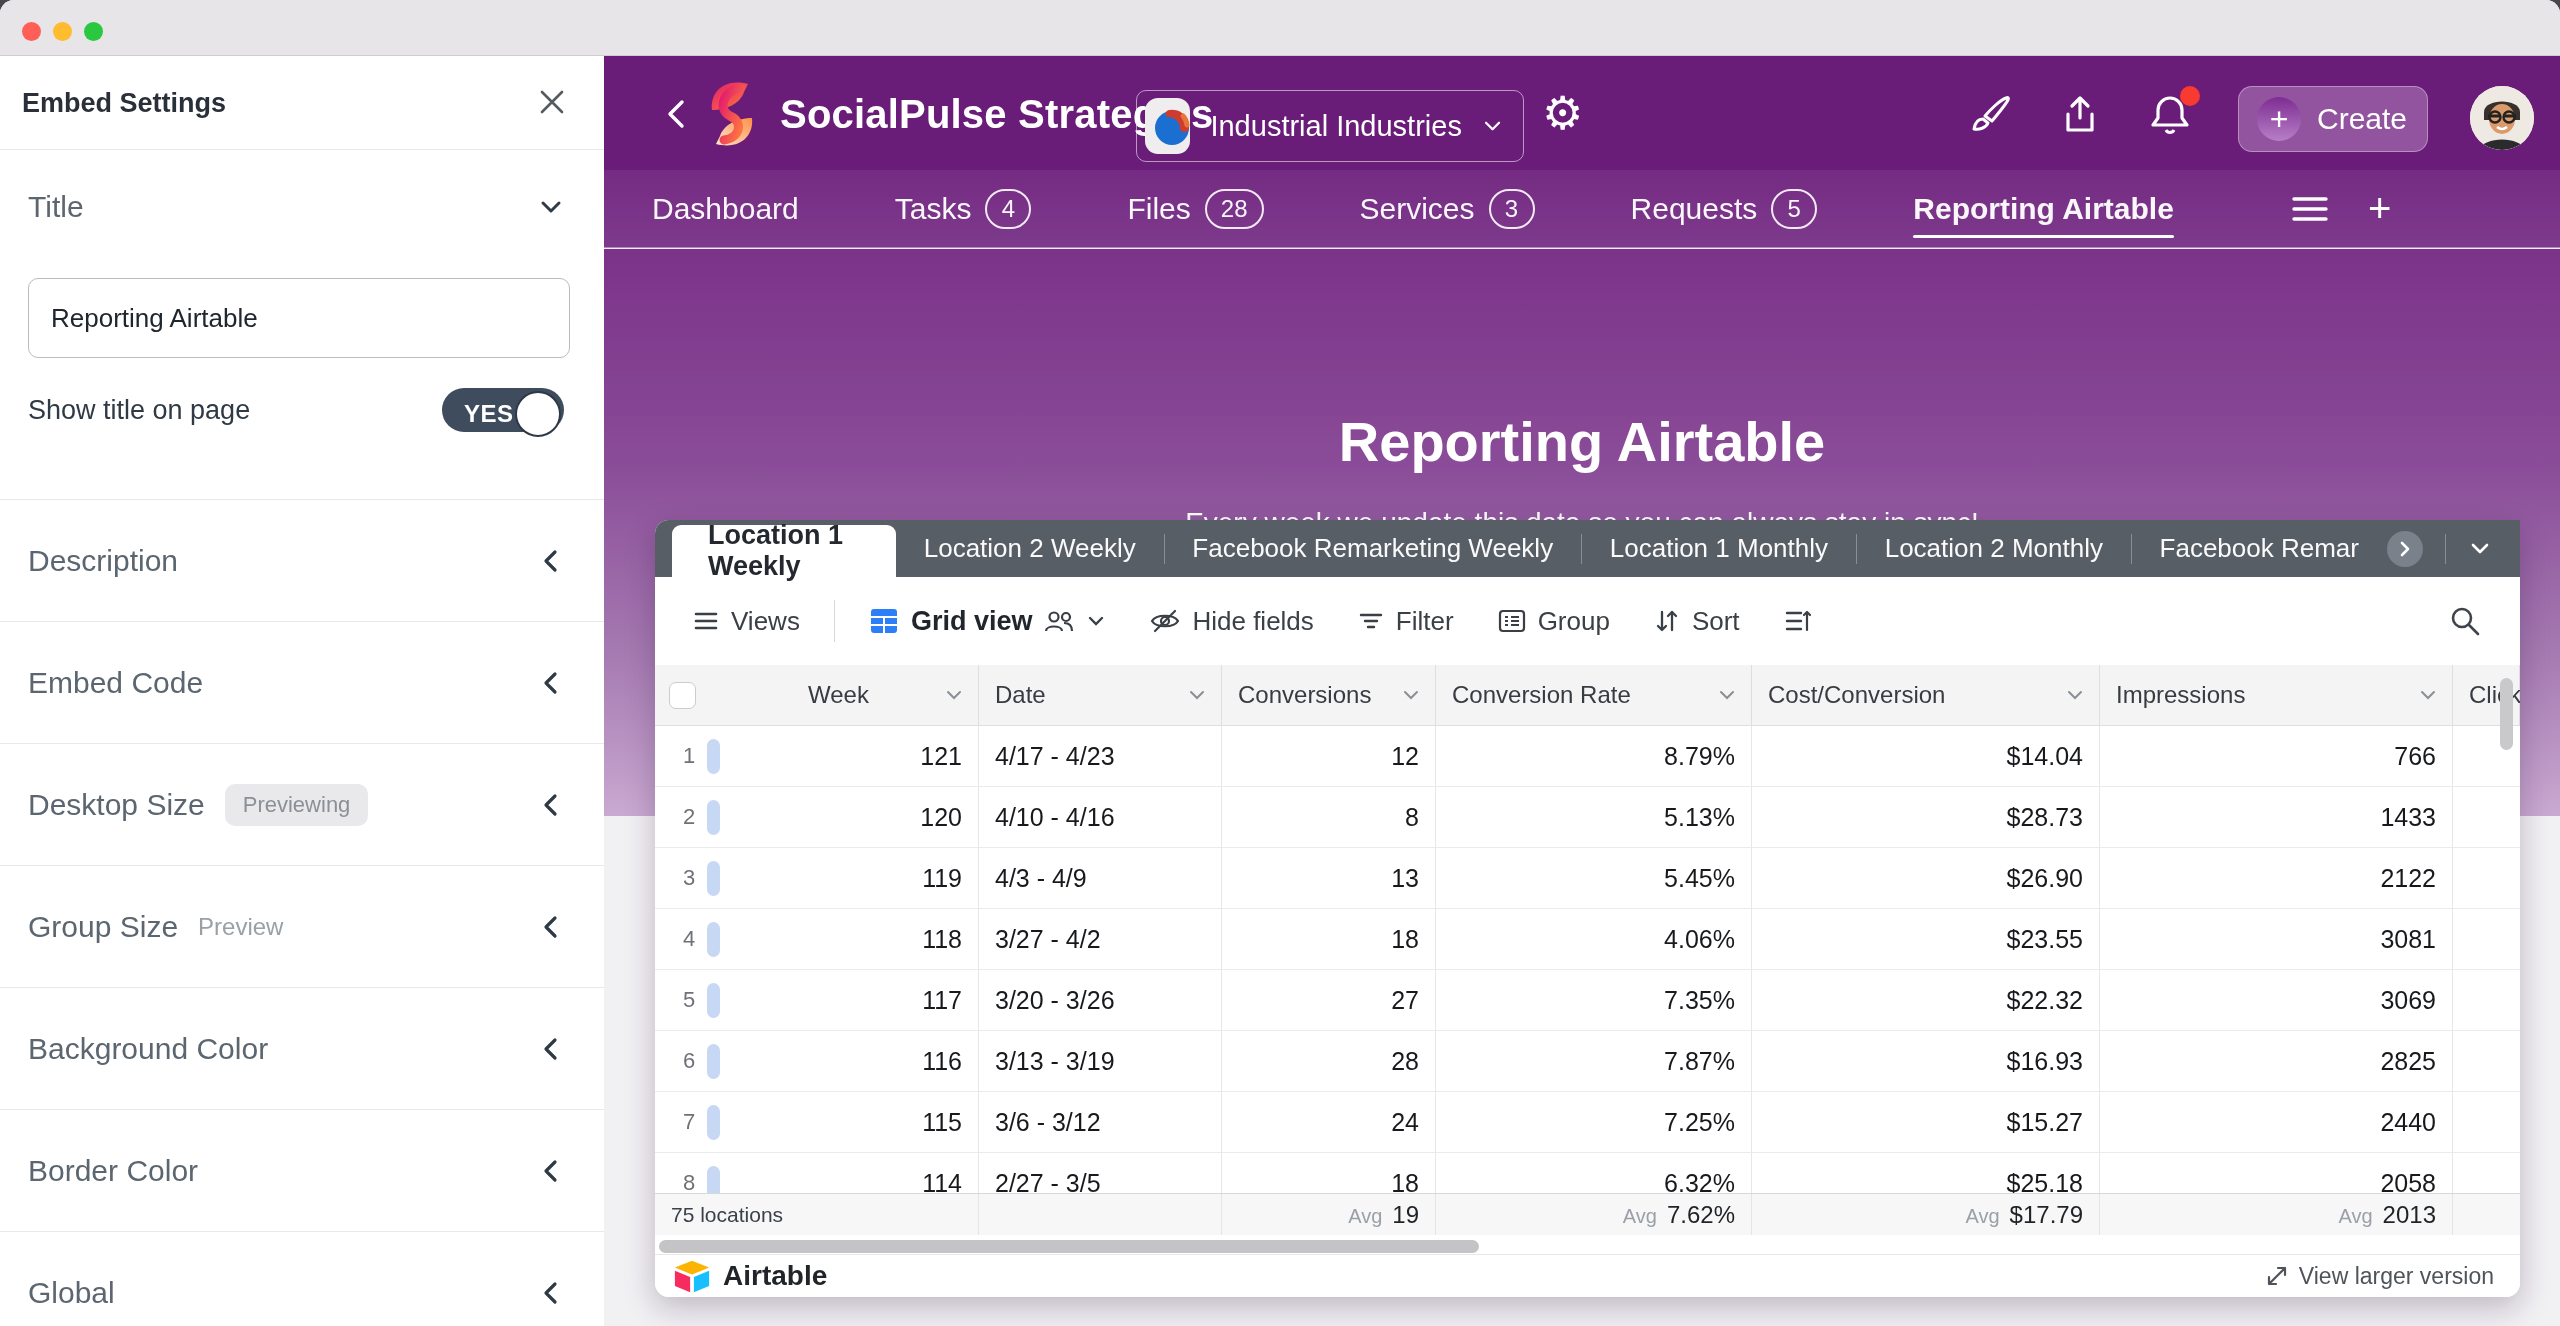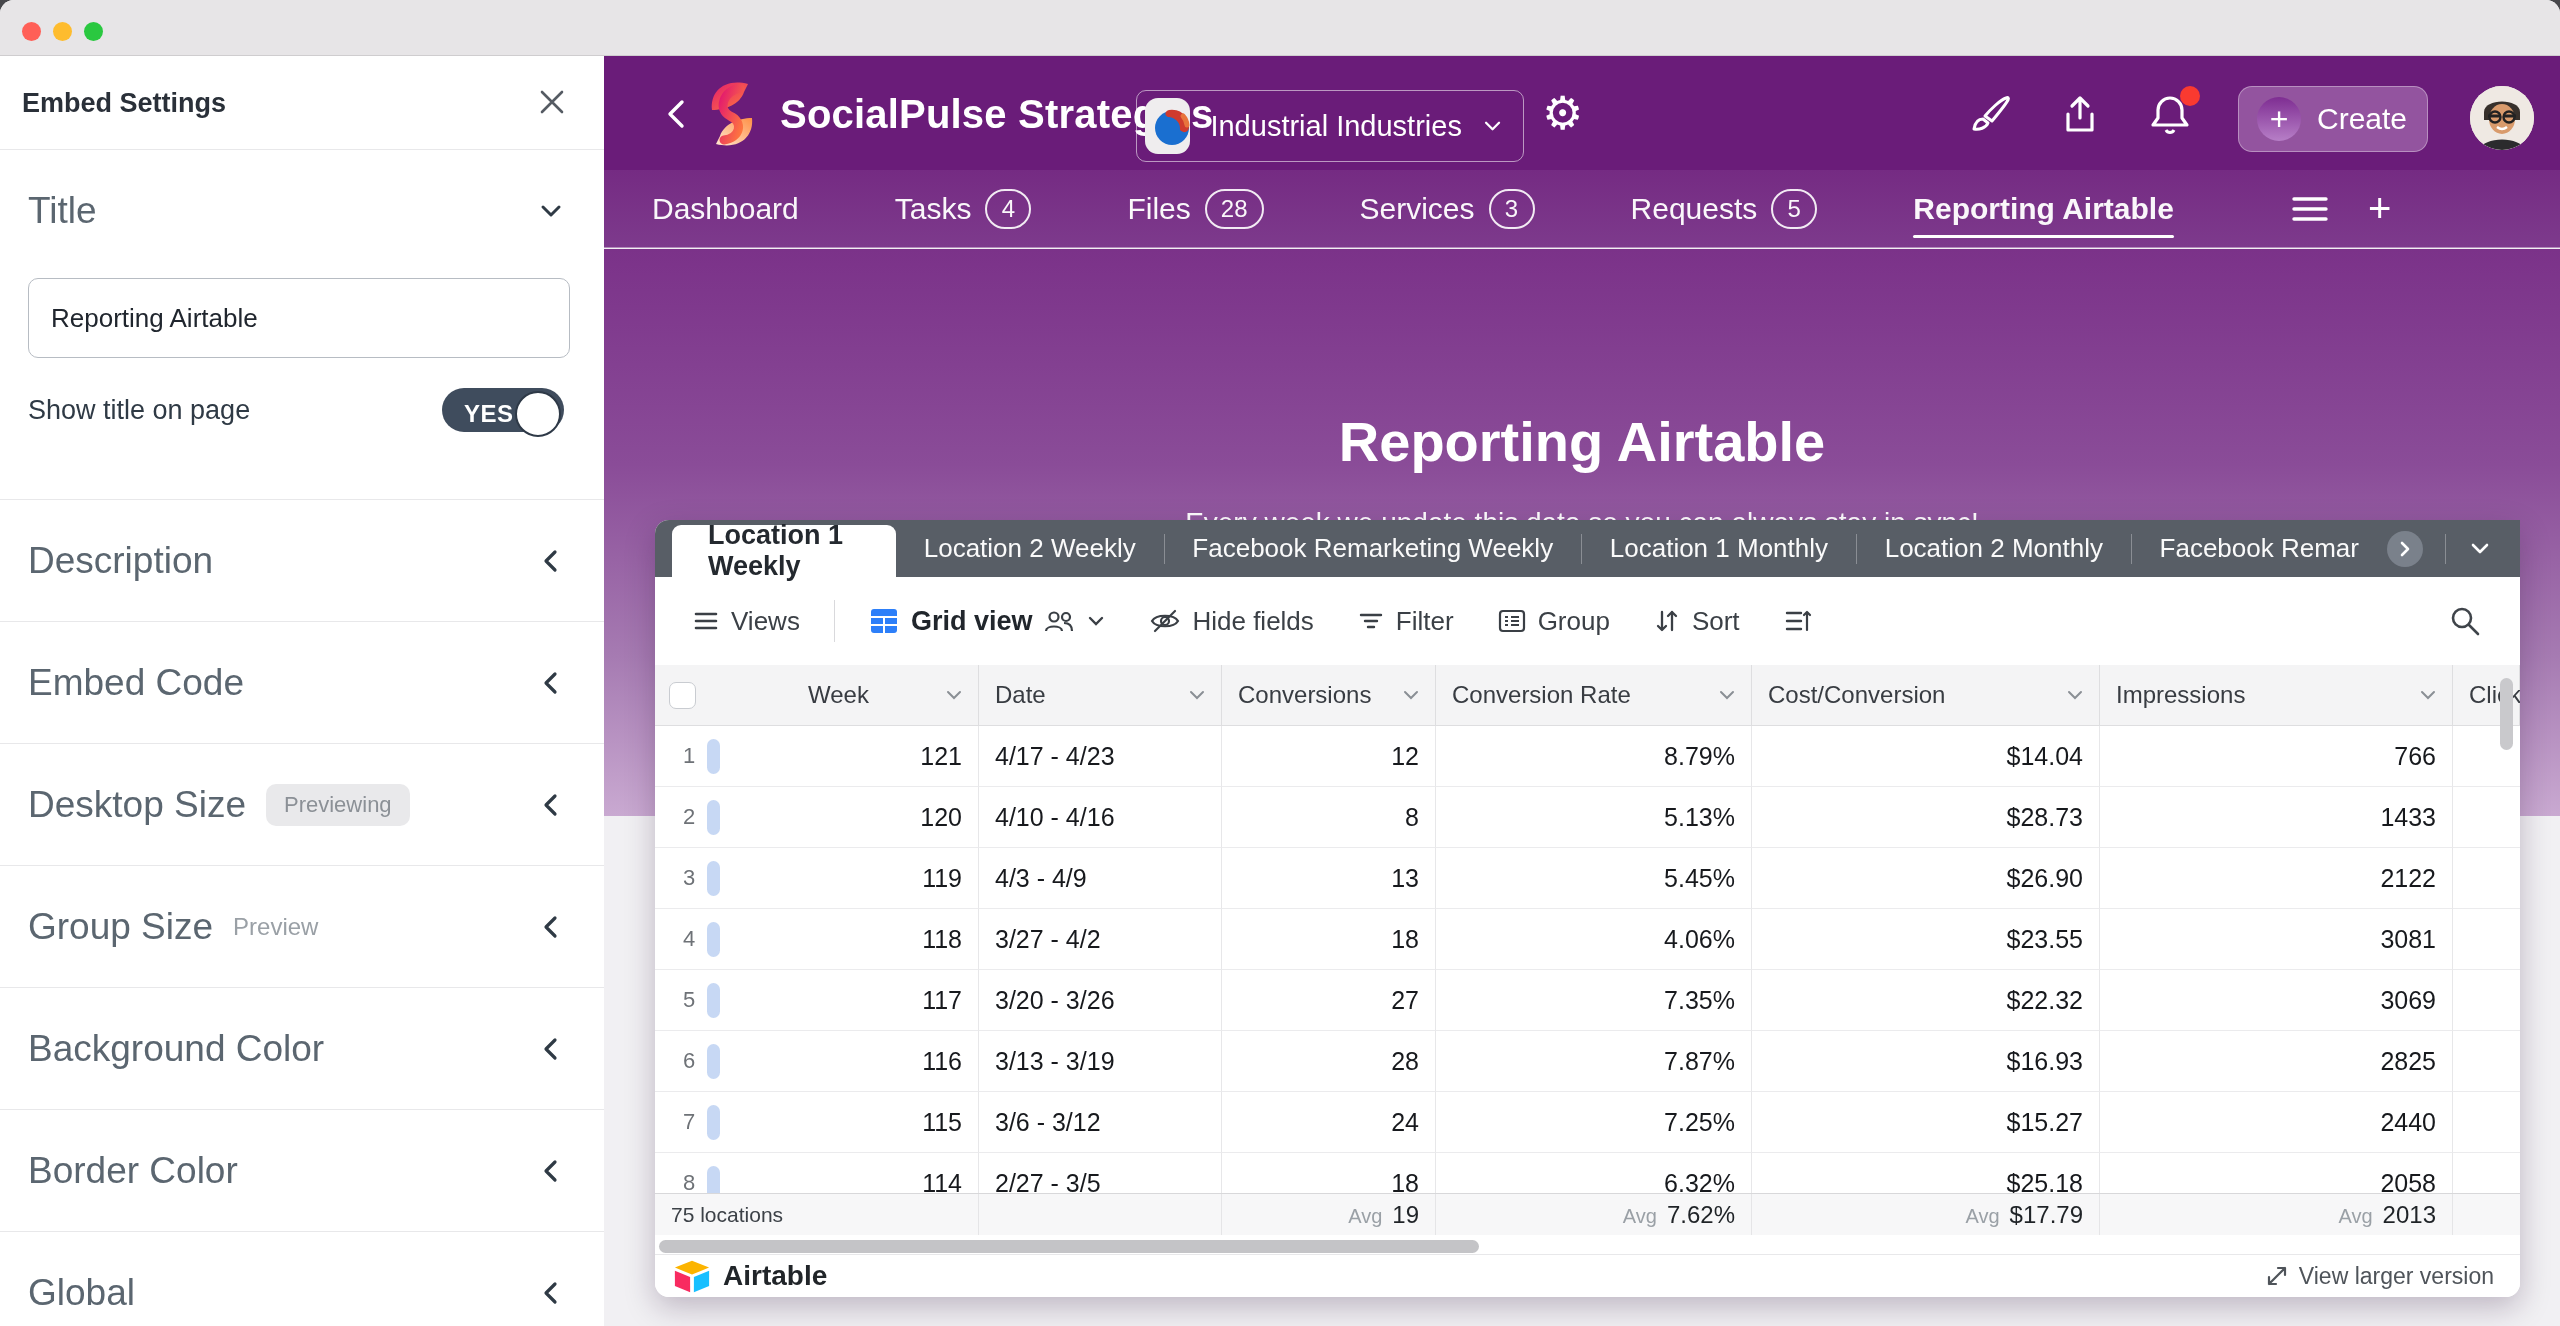--- a/index.html
+++ b/index.html
@@ -11,21 +11,21 @@
   .tl { position:absolute; top:22px; width:19px; height:19px; border-radius:50%; }
   .tl.red { left:22px; background:#ff5f57; }
   .tl.yellow { left:53px; background:#febc2e; }
   .tl.green { left:84px; background:#2ac840; }
 
   
   .sidebar { position:absolute; left:0; top:56px; width:604px; height:1270px; background:#fff; }
   .panel-header { position:relative; height:94px; border-bottom:1px solid #e8e8ea; }
   .panel-title { position:absolute; left:22px; top:32px; font-size:27px; font-weight:700; color:#2a3039; }
   .panel-close { position:absolute; left:534px; top:28px; width:36px; height:36px; color:#555b63; cursor:pointer; }
-  .sect-label { font-size:37px; color:#5b6670; }
+  .sect-label { font-size:30px; color:#5b6670; }
   .chev { width:26px; height:26px; }
   .title-section { position:relative; height:350px; border-bottom:1px solid #e8e8ea; }
   .title-head { position:absolute; left:28px; top:40px; right:40px; display:flex; justify-content:space-between; align-items:center; }
   .title-input { position:absolute; left:28px; top:128px; width:542px; height:80px; border:1.5px solid #b7bcc3; border-radius:10px; font-size:26px; color:#20262e; padding:0 22px; font-family:"Liberation Sans",sans-serif; background:#fff; }
   .show-row { position:absolute; left:28px; top:238px; right:40px; display:flex; justify-content:space-between; align-items:center; }
   .show-label { font-size:27px; color:#2f3a45; }
   .toggle { position:relative; width:122px; height:44px; background:#3f4c5d; border-radius:26px; cursor:pointer; }
   .toggle-txt { position:absolute; left:22px; top:12px; font-size:24px; font-weight:700; color:#fff; letter-spacing:.5px; }
   .toggle-knob { position:absolute; right:3px; top:3px; width:46px; height:46px; border-radius:50%; background:#fff; border:2px solid #2e3947; }
   .side-row { position:relative; height:122px; border-bottom:1px solid #e8e8ea; display:flex; align-items:center; padding:0 40px 0 28px; gap:20px; }

